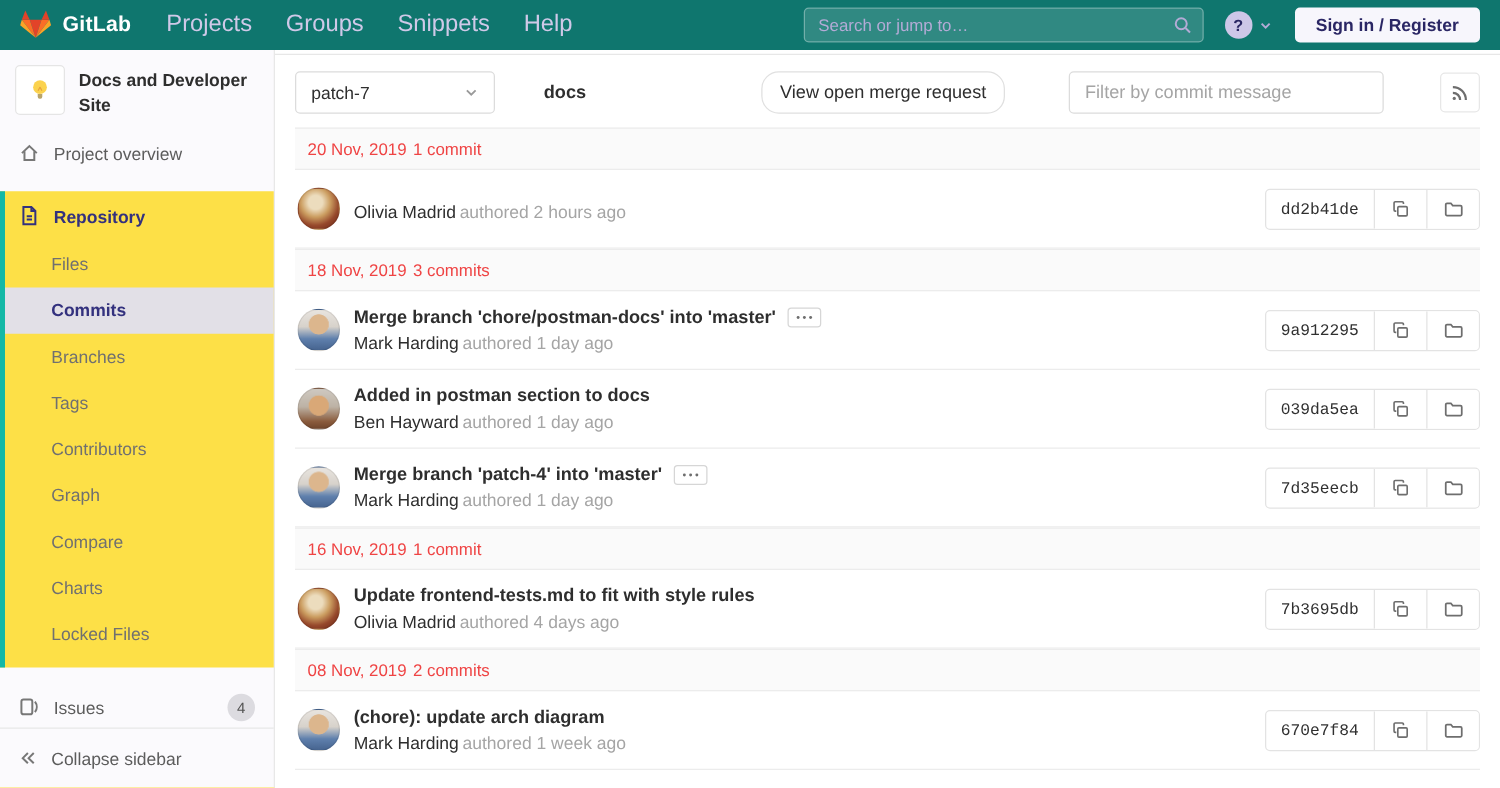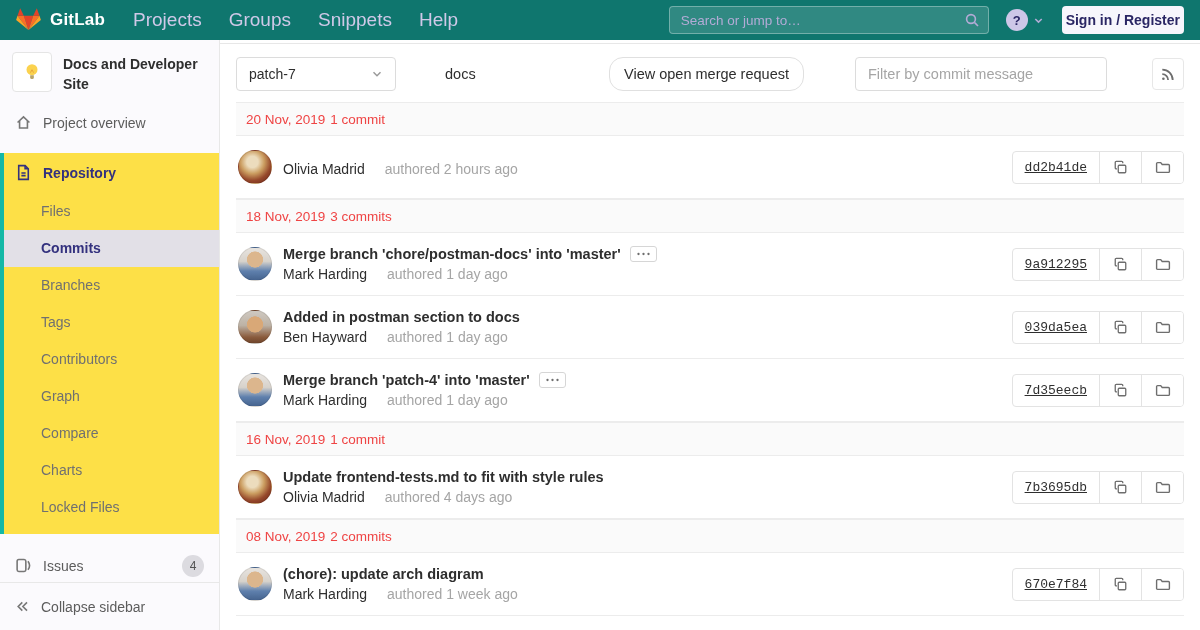--- a/index.html
+++ b/index.html
@@ -18,21 +18,21 @@
   .nav-right { margin-left:auto; display:flex; align-items:center; }
   .nav-search { position:relative; width:320px; height:28px; }
   .nav-search input { width:100%; height:100%; background:rgba(255,255,255,.14);
     border:1px solid rgba(255,255,255,.32); border-radius:4px; padding:0 32px 0 11px;
     color:#e8e5f5; font-size:13.5px; outline:none; }
   .nav-search input::placeholder { color:#b3abd6; }
   .nav-search .search-ic { position:absolute; right:9px; top:6px; }
   .help-wrap { display:flex; align-items:center; gap:5px; margin:0 18px 0 17px; cursor:pointer; }
   .help-circle { width:22px; height:22px; border-radius:50%; background:#cdc7e8; color:#2a2664;
     font-weight:700; font-size:13px; display:flex; align-items:center; justify-content:center; }
-  .signin-btn { height:28px; padding:0 4px; background:#f7f6fc; color:#2a2664; border:none;
+  .signin-btn { height:28px; padding:0 17px; background:#f7f6fc; color:#2a2664; border:none;
     border-radius:4px; font-size:14px; font-weight:700; }
 
   
   .sidebar { position:fixed; top:40px; left:0; bottom:0; width:220px; background:#fbfafd;
     border-right:1px solid #e8e8e8; }
   .context-header { display:flex; align-items:flex-start; gap:11px; padding:12px 12px 8px 12px; cursor:pointer; }
   .project-avatar { width:40px; height:40px; border:1px solid #e5e5e5; border-radius:4px;
     background:#fff; display:flex; align-items:center; justify-content:center; flex:none; }
   .project-title { font-weight:700; font-size:14px; color:#2e2e2e; line-height:1.45; padding-top:2px; }
   .side-item { height:40px; display:flex; align-items:center; gap:11px; padding:0 15px;
@@ -59,21 +59,21 @@
   .crumb { display:flex; align-items:center; gap:7px; cursor:pointer; }
   .crumb-avatar { width:17px; height:17px; border-radius:50%; background:#f4f4f4;
     border:1px solid #e2e2e2; display:flex; align-items:center; justify-content:center; flex:none; }
   .crumb-sep { color:#c4c4c4; font-size:15px; margin:0 9px; }
   .crumb-current { color:#2e2e2e; font-weight:600; }
 
   .toolbar { display:flex; align-items:center; padding:13px 16px 11px 16px;gap:32px; }
   .branch-select { width:160px; height:34px; border:1px solid #dcdcdc; border-radius:4px;
     background:#fff; display:flex; align-items:center; justify-content:space-between;
     padding:0 12px; font-size:14px; color:#2e2e2e; cursor:pointer; }
-  .path-label { margin-left:17px; font-size:14.5px; color:#2e2e2e; }
+  .path-label { margin-left:7px; font-size:14.5px; color:#2e2e2e;font-weight:bold; }
   .toolbar .spacer { flex:1; }
   .mr-btn { height:34px; padding:0 14px; background:#fff; border:1px solid #e0e0e0;
     border-radius:14px; font-size:14.5px; color:#2e2e2e; }
   .filter-input { width:252px; height:34px; margin-left:19px; border:1px solid #dcdcdc;
     border-radius:4px; padding:0 12px; font-size:14.5px; color:#2e2e2e; outline:none; }
   .filter-input::placeholder { color:#a5a5a5; }
   .rss-btn { width:32px; height:32px; margin-left:13px; background:#fff; border:1px solid #e7e7e7;
     border-radius:4px; display:flex; align-items:center; justify-content:center; }
 
   .commit-groups { margin:0 16px; }
@@ -89,23 +89,23 @@
   .av-mark { background:radial-gradient(circle at 50% 36%, #dcb68d 0 30%, rgba(0,0,0,0) 32%),
     linear-gradient(180deg,#e8e4df 0%,#d7d2cb 42%,#5f80ad 72%,#46648f 100%); }
   .av-ben { background:radial-gradient(circle at 50% 42%, #d9a877 0 32%, rgba(0,0,0,0) 34%),
     linear-gradient(180deg,#cfc9c1 0%,#bdb2a5 45%,#8a5b3c 82%,#6f452c 100%); }
   .commit-info { flex:1; min-width:0; }
   .title-line { display:flex; align-items:center; gap:9px; }
   .commit-title { font-size:14.5px; font-weight:700; color:#2e2e2e; }
   .ellipsis-btn { width:27px; height:16px; border:1px solid #d6d6d6; border-radius:3px;
     background:#fff; display:flex; align-items:center; justify-content:center; padding:0; }
   .author-line { margin-top:4px; font-size:14px; color:#a5a5a5; }
-  .author-name { color:#2e2e2e; margin-right:20px; }
+  .author-name { color:#2e2e2e; margin-right:3px; }
   .sha-group { display:flex; align-items:stretch; height:33px; border:1px solid #e3e3e3;
-    border-radius:4px; overflow:hidden; background:#fff;text-decoration:underline; }
+    border-radius:4px; overflow:hidden; background:#fff; }
   .sha-label { display:flex; align-items:center; padding:0 12px;
     font-family:"Liberation Mono","DejaVu Sans Mono",monospace; font-size:13px; color:#303030; cursor:pointer; }
   .sha-btn { width:42px; border:none; border-left:1px solid #e3e3e3; background:#fff;
     display:flex; align-items:center; justify-content:center; }
 </style>
 </head>
 <body>
 
 <header class="navbar">
   <div class="brand">

